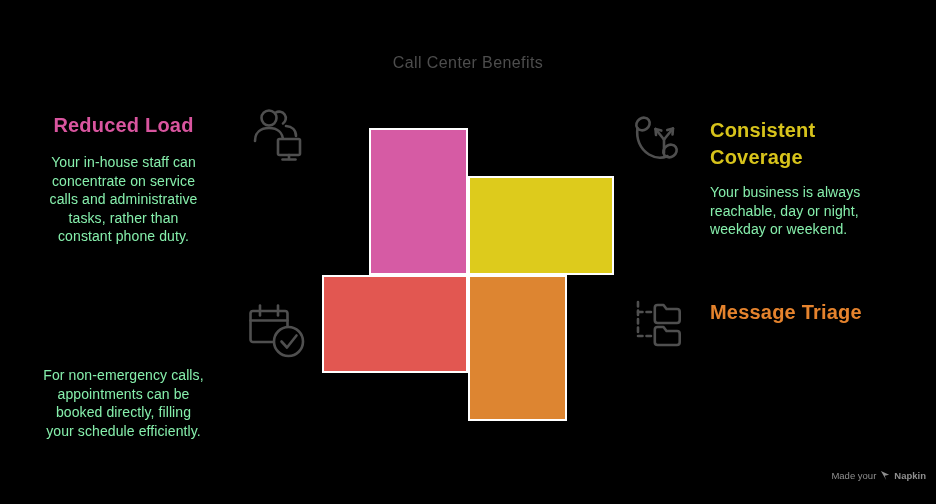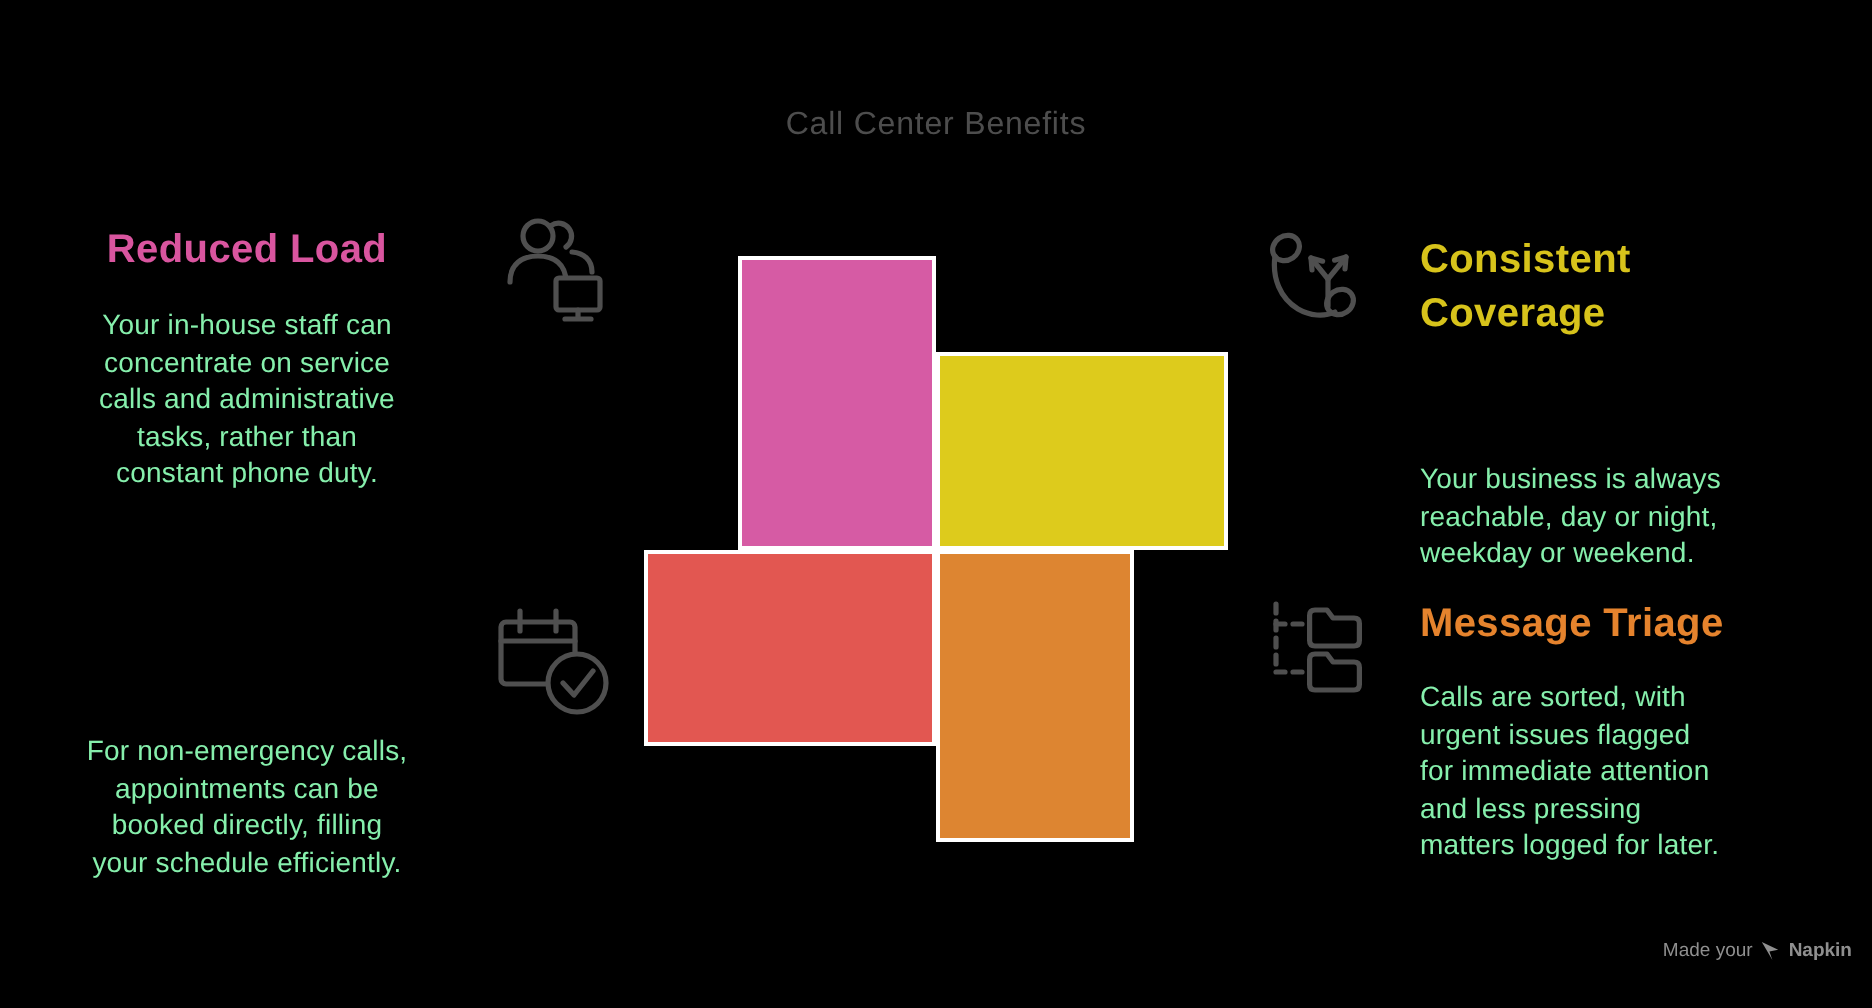--- a/index.html
+++ b/index.html
@@ -109,21 +109,21 @@
       <path d="M33,27.5 L24.5,17"></path>
       <path d="M33,27.5 L42,16.5"></path>
       <polyline points="30.3,18.6 24.5,17 25,23"></polyline>
       <polyline points="36.3,18.1 42,16.5 41.5,22.5"></polyline>
     </svg>
   </div>
   <div class="section right-col" style="top:117px; width:150px;">
     <div class="heading h-yellow">Consistent
 Coverage</div>
   </div>
-  <div class="section right-col" style="top:183px; width:180px;margin-top:47px;">
+  <div class="section right-col" style="top:183px; width:180px;">
     <div class="body-text">Your business is always
 reachable, day or night,
 weekday or weekend.</div>
   </div>
 
   <div class="section left-col align-right" style="top:366px;">
     <div class="body-text">For non-emergency calls,
 appointments can be
 booked directly, filling
 your schedule efficiently.</div>
@@ -144,27 +144,20 @@
       <path d="M7,6 V40" stroke-dasharray="4.5 4"></path>
       <path d="M7,16 H20.5" stroke-dasharray="4.5 4"></path>
       <path d="M7,40 H20.5" stroke-dasharray="4.5 4"></path>
       <path d="M26.5,9 h6 l3,4 h10.5 c1.8,0 2.7,0.9 2.7,2.7 v8.6 c0,1.8 -0.9,2.7 -2.7,2.7 h-19.5 c-1.8,0 -2.7,-0.9 -2.7,-2.7 v-12.6 c0,-1.8 0.9,-2.7 2.7,-2.7 z"></path>
       <path d="M26.5,31 h6 l3,4 h10.5 c1.8,0 2.7,0.9 2.7,2.7 v8.6 c0,1.8 -0.9,2.7 -2.7,2.7 h-19.5 c-1.8,0 -2.7,-0.9 -2.7,-2.7 v-12.6 c0,-1.8 0.9,-2.7 2.7,-2.7 z"></path>
     </svg>
   </div>
   <div class="section right-col" style="top:299px; width:220px;">
     <div class="heading h-orange">Message Triage</div>
   </div>
-  <div class="section right-col" style="top:339px; width:195px;">
-    <div class="body-text">Calls are sorted, with
-urgent issues flagged
-for immediate attention
-and less pressing
-matters logged for later.</div>
-  </div>
 
   <div class="block b-pink"></div>
   <div class="block b-yellow"></div>
   <div class="block b-red"></div>
   <div class="block b-orange"></div>
 
   <div class="watermark">
     <span>Made your</span>
     <span style="display:inline-flex;">
       <svg width="10" height="11" viewBox="0 0 11 11">

